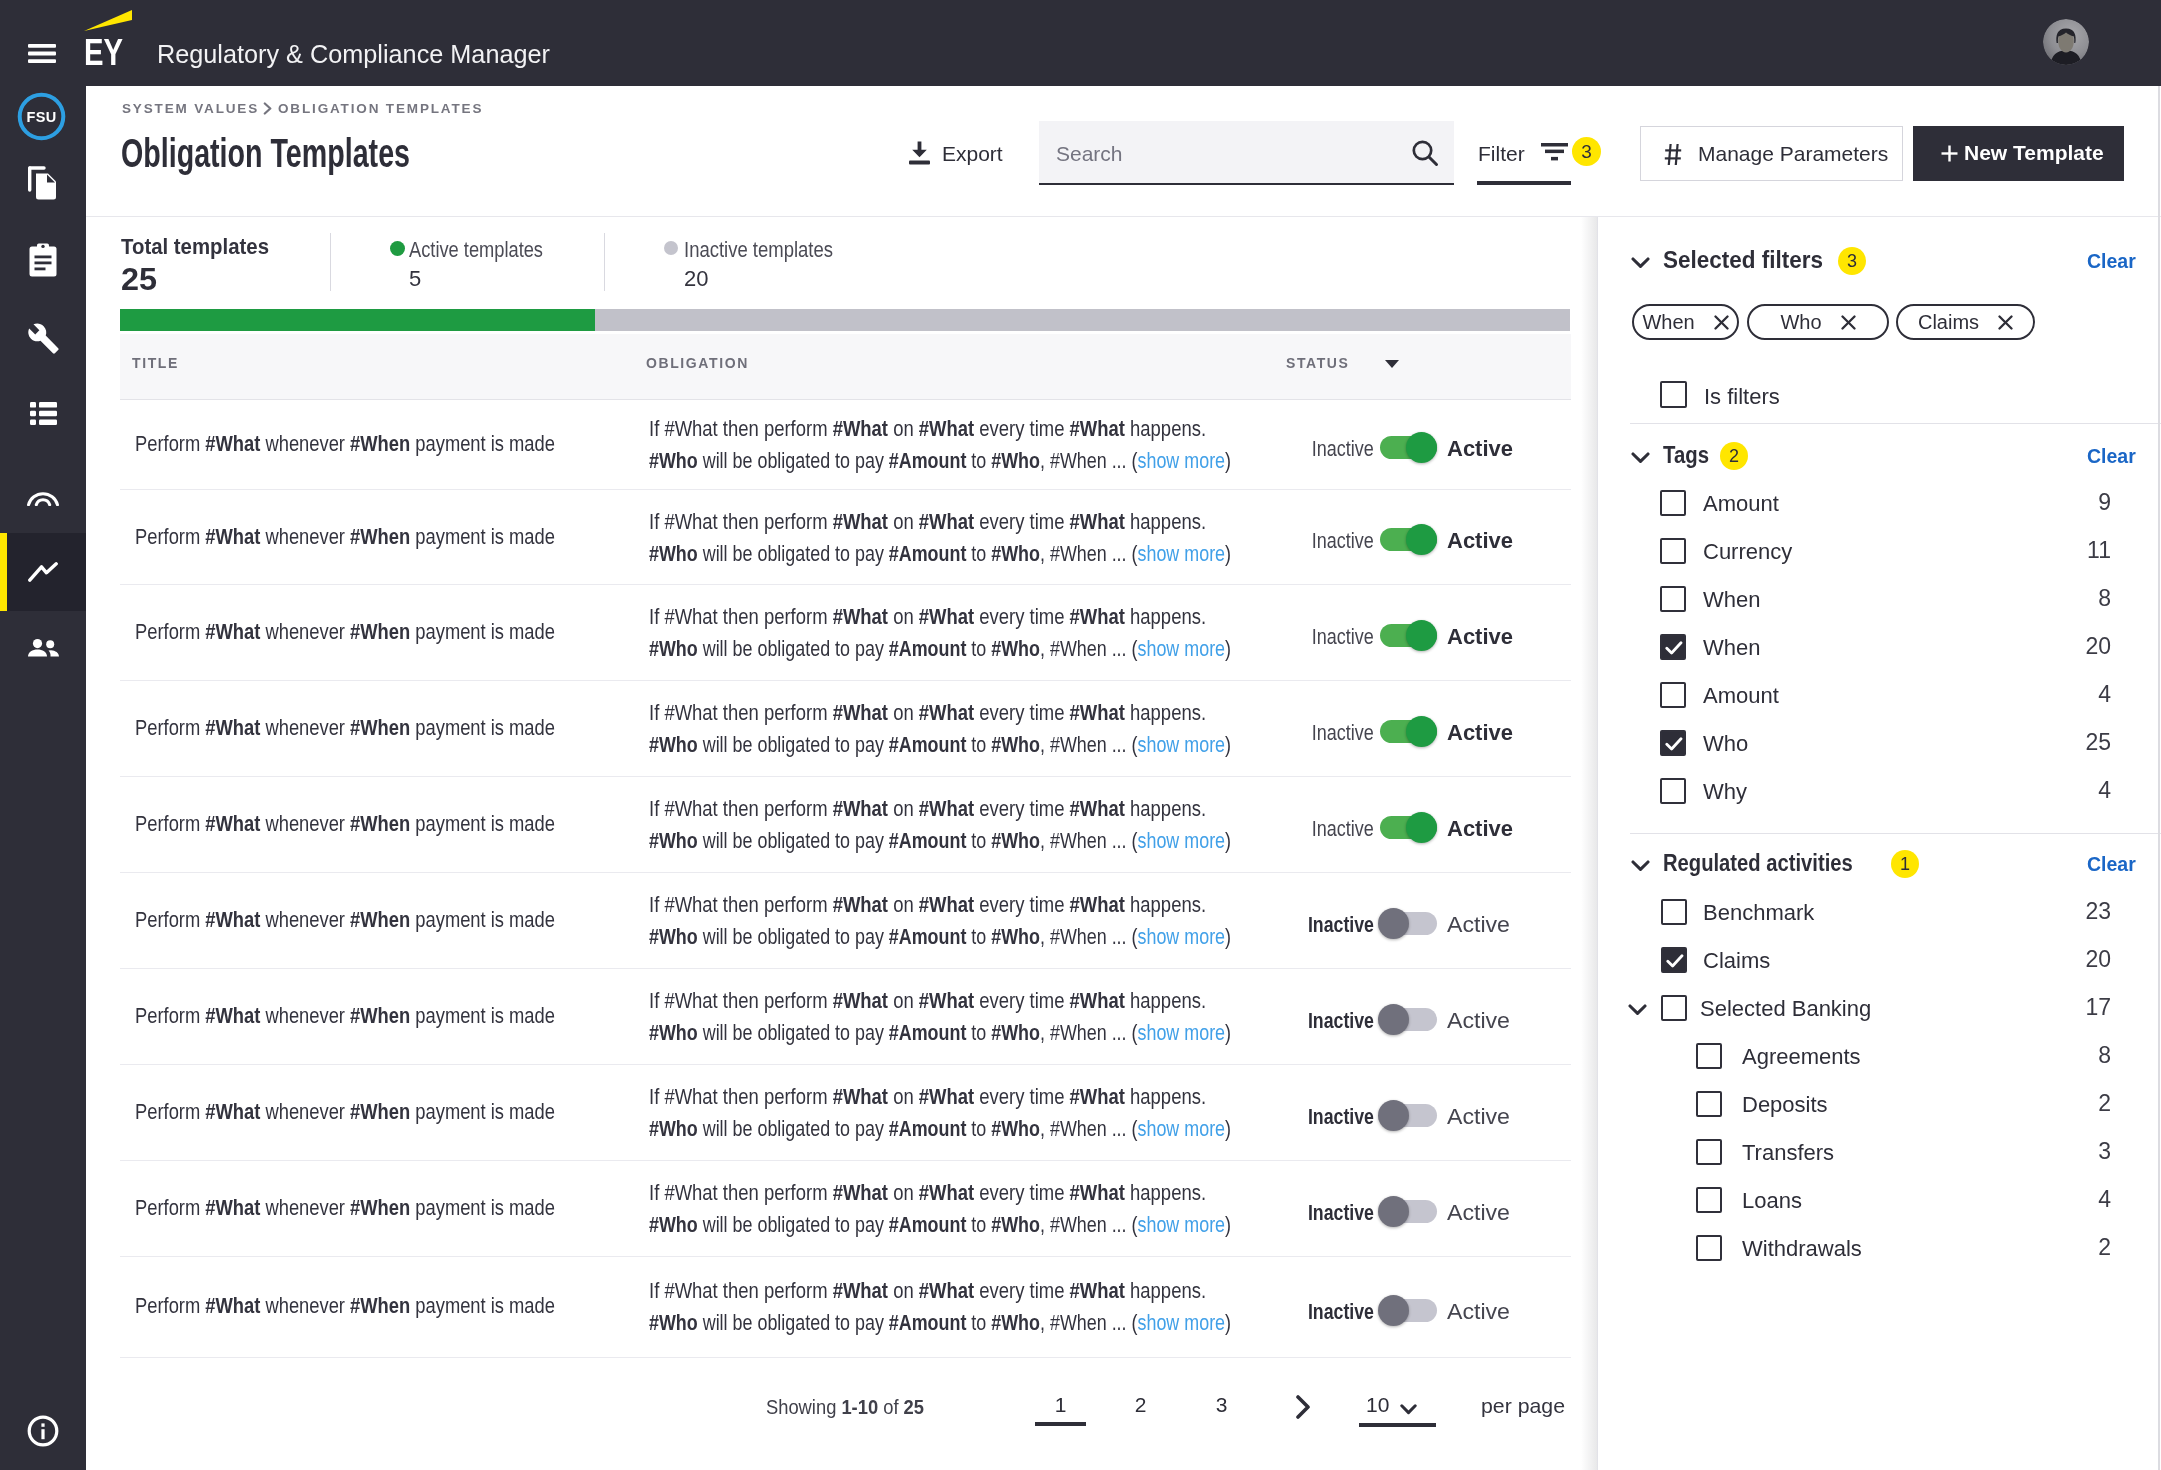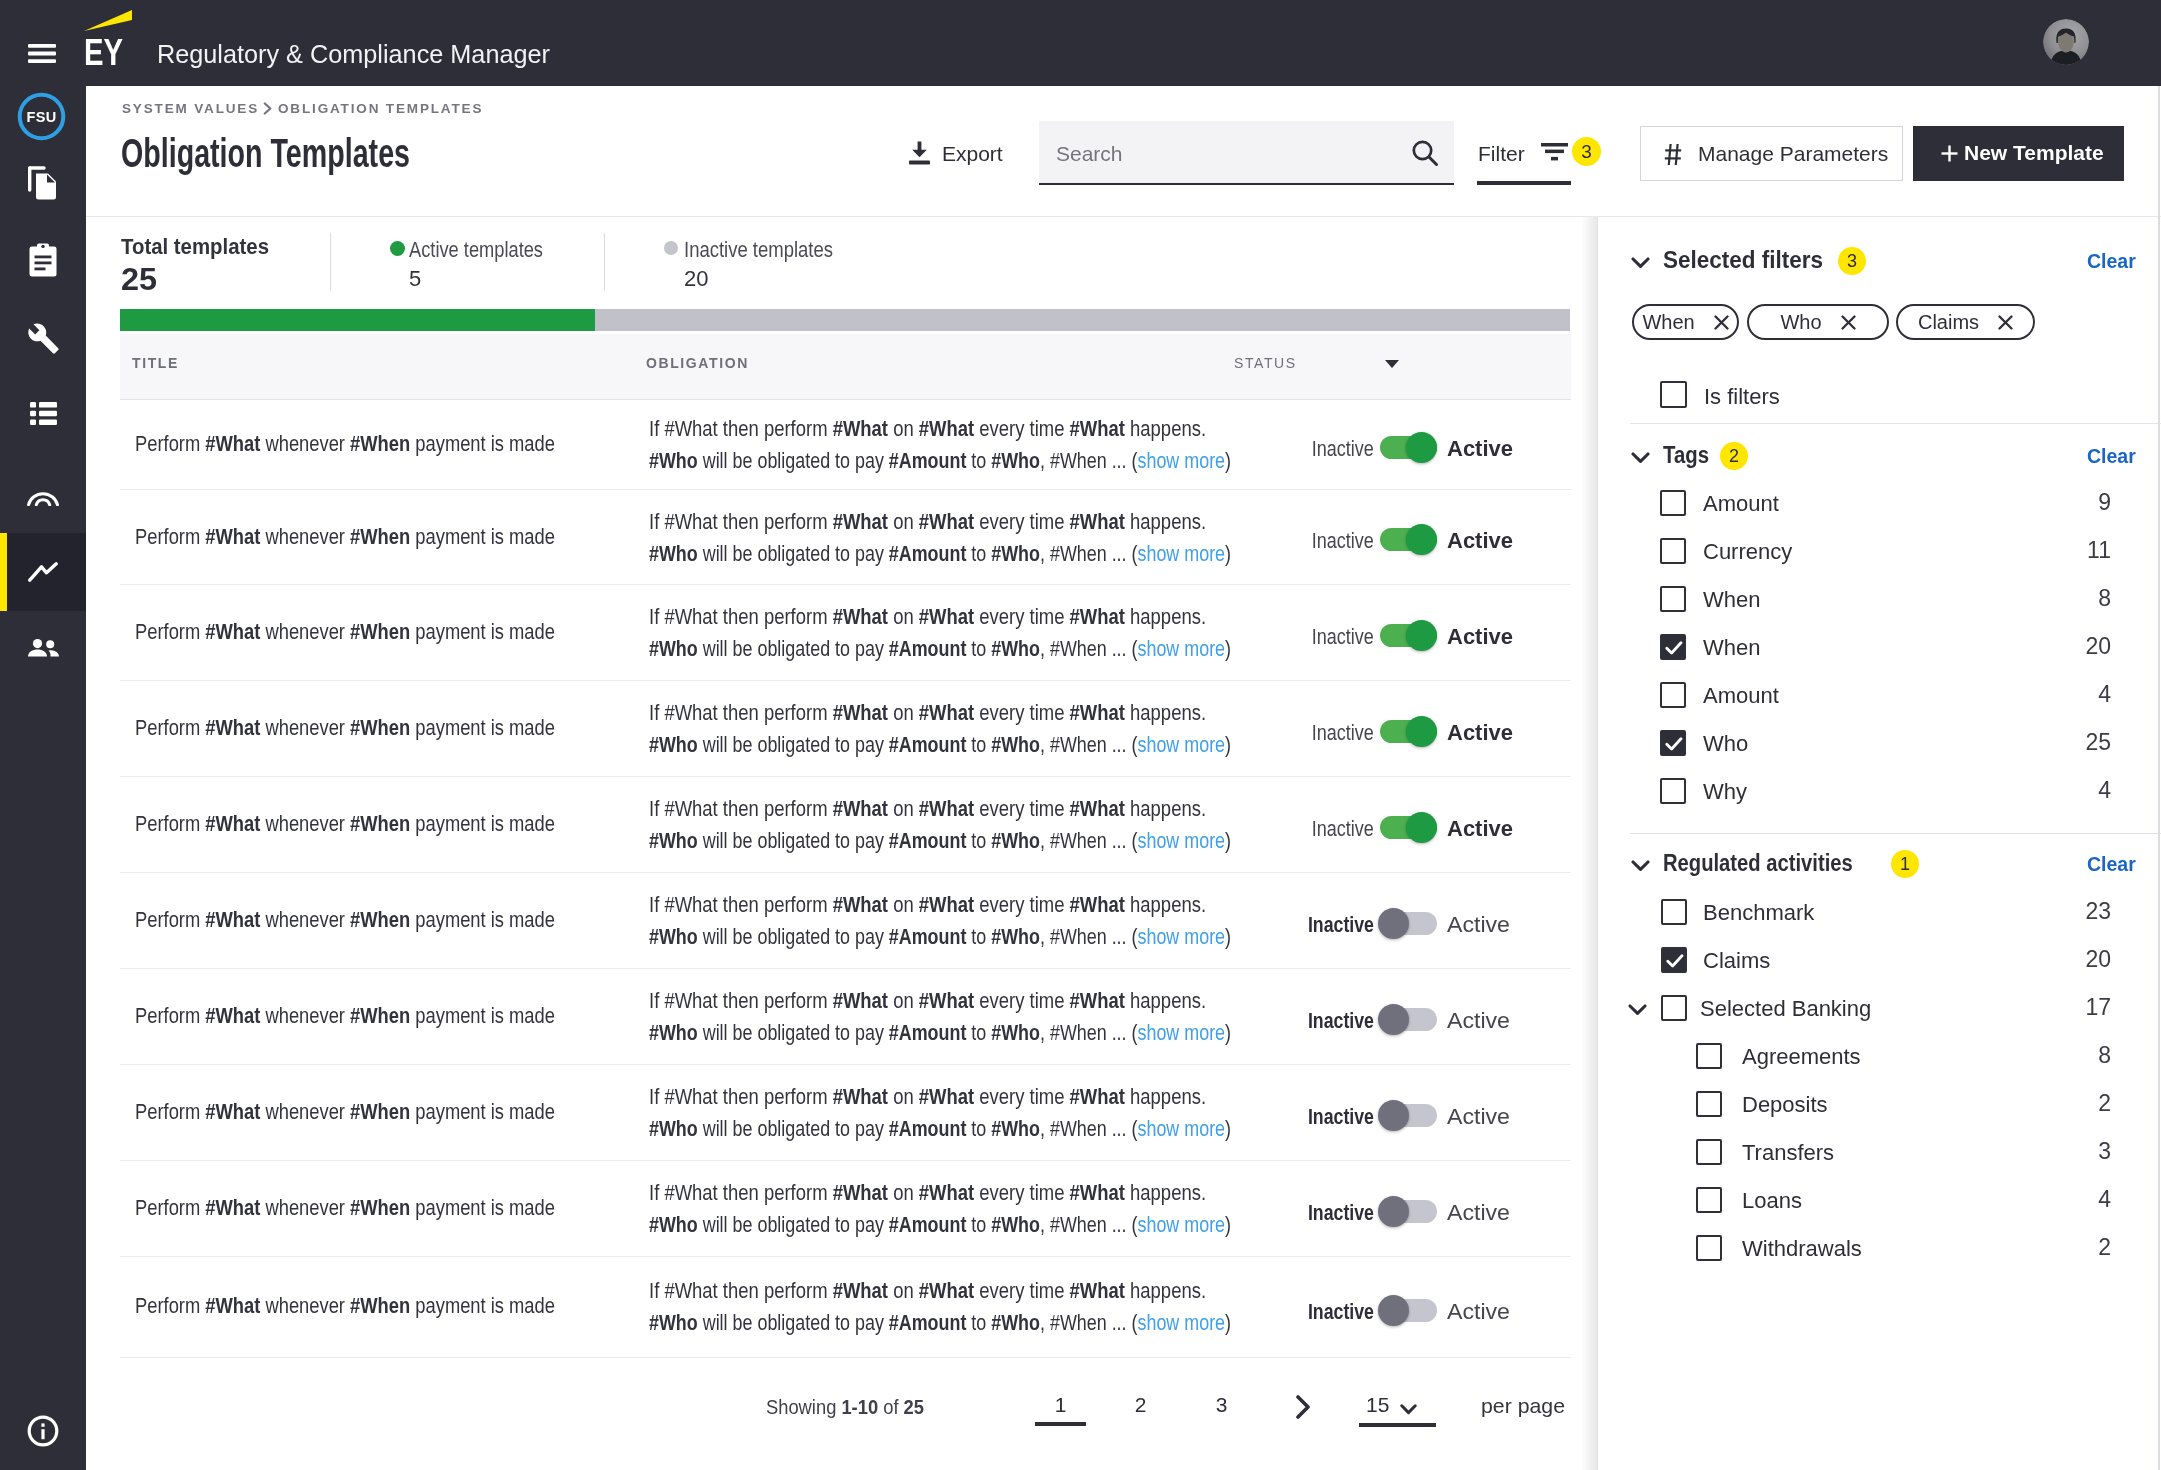--- a/index.html
+++ b/index.html
@@ -174,21 +174,21 @@
 <div class="abs" style="left:409px;top:266px;font-size:22px;color:#33333e">5</div>
 <div class="vline" style="left:604px;top:233px;height:58px"></div>
 <div class="abs" style="left:664px;top:241px;width:14px;height:14px;border-radius:50%;background:#c4c4cd"></div>
 <div class="abs" style="left:684px;top:238px;font-size:21.5px;color:#4b4b55"><span class="fit " style="transform:scaleX(0.8599);">Inactive templates</span></div>
 <div class="abs" style="left:684px;top:266px;font-size:22px;color:#33333e">20</div>
 <div class="abs" style="left:120px;top:309px;width:1450px;height:22px;background:#c1c1c9"></div>
 <div class="abs" style="left:120px;top:309px;width:475px;height:22px;background:#1e9b42"></div>
 <div class="abs" style="left:120px;top:334px;width:1451px;height:66px;background:#f7f7f9;border-bottom:1.5px solid #e3e3e8"></div>
 <div class="abs" style="left:132px;top:355px;font-size:14px;font-weight:bold;letter-spacing:1.6px;color:#6f6f7a">TITLE</div>
 <div class="abs" style="left:646px;top:355px;font-size:14px;font-weight:bold;letter-spacing:1.6px;color:#6f6f7a">OBLIGATION</div>
-<div class="abs" style="left:1234px;top:355px;font-size:14px;font-weight:normal;letter-spacing:1.6px;color:#6f6f7a">STATUS</div>
+<div class="abs" style="left:1286px;top:355px;font-size:14px;font-weight:bold;letter-spacing:1.6px;color:#6f6f7a">STATUS</div>
 <div class="abs" style="left:1385px;top:360px;width:0;height:0;border-left:7px solid transparent;border-right:7px solid transparent;border-top:8px solid #2e2e38"></div>
 <div class="abs" style="left:120px;top:400px;width:1451px;height:90px">
 <div class="rowline"></div>
 <div class="abs" style="left:15px;top:31px;font-size:22px;color:#33333e"><span class="fit t0" style="transform:scaleX(0.8337);">Perform <b>#What</b> whenever <b>#When</b> payment is made</span></div>
 <div class="abs" style="left:529px;top:13px;font-size:22px;color:#33333e;line-height:31.5px"><span class="fit d1-0" style="transform:scaleX(0.839);">If #What then perform <b>#What</b> on <b>#What</b> every time <b>#What</b> happens.</span><br><span class="fit d2-0" style="transform:scaleX(0.8137);"><b>#Who</b> will be obligated to pay <b>#Amount</b> to <b>#Who</b>, #When ... (<span style="color:#41a0e8">show more</span>)</span></div>
 <div class="abs" style="left:1154px;top:36px;width:100px;text-align:right;font-size:22px;font-weight:normal;color:#45454f"><span class="fit fitr" style="transform:scaleX(0.8176);">Inactive</span></div>
 <div class="abs" style="left:1260px;top:32px">
       <div class="tg">
         <div class="tgtrack" style="background:#4caf50"></div>
         <div class="tgknob" style="left:26px;background:#1e9b42"></div>
@@ -314,21 +314,21 @@
 <div class="abs" style="left:1327px;top:42px;font-size:22px;font-weight:normal;color:#45454f"><span class="fit " style="transform:scaleX(1.0514);">Active</span></div>
 </div>
 <div class="abs" style="left:766px;top:1396px;font-size:20px;color:#40404a"><span class="fit " style="transform:scaleX(0.9167);">Showing <b>1-10</b> of <b>25</b></span></div>
 <div class="abs" style="left:1035px;top:1393px;width:51px;text-align:center;font-size:21px;color:#2e2e38">1</div>
 <div class="abs" style="left:1035px;top:1422px;width:51px;height:4px;background:#2e2e38"></div>
 <div class="abs" style="left:1115px;top:1393px;width:51px;text-align:center;font-size:21px;color:#2e2e38">2</div>
 <div class="abs" style="left:1196px;top:1393px;width:51px;text-align:center;font-size:21px;color:#2e2e38">3</div>
 <div class="abs" style="left:1296px;top:1395px"><svg width="14" height="24" viewBox="0 0 14 24">
       <polyline points="2,2 12,12 2,22" stroke="#2e2e38" stroke-width="3.6" fill="none" stroke-linecap="round" stroke-linejoin="round"></polyline>
     </svg></div>
-<div class="abs" style="left:1366px;top:1393px;font-size:21px;color:#2e2e38">15</div>
+<div class="abs" style="left:1366px;top:1393px;font-size:21px;color:#2e2e38">10</div>
 <div class="abs" style="left:1400px;top:1401px"><svg width="17" height="11" viewBox="0 0 17 11">
       <polyline points="1.8,1.8 8.5,8.6 15.2,1.8" stroke="#2e2e38" stroke-width="3" fill="none" stroke-linecap="round" stroke-linejoin="round"></polyline>
     </svg></div>
 <div class="abs" style="left:1359px;top:1423px;width:77px;height:3.5px;background:#2e2e38"></div>
 <div class="abs" style="left:1481px;top:1394px;font-size:21px;color:#33333e"><span class="fit " style="transform:scaleX(1.0132);">per page</span></div>
 <div class="abs" style="left:1597px;top:217px;width:1px;height:1253px;background:#e2e2e8"></div>
 <div class="abs" style="left:1581px;top:217px;width:16px;height:1253px;background:linear-gradient(to right, rgba(0,0,0,0), rgba(46,46,56,0.11))"></div>
 <div class="abs" style="left:1631px;top:255px"><svg width="19" height="12" viewBox="0 0 19 12">
       <polyline points="2,2 9.5,9.3 17,2" stroke="#2e2e38" stroke-width="3.1" fill="none" stroke-linecap="round" stroke-linejoin="round"></polyline>
     </svg></div>

